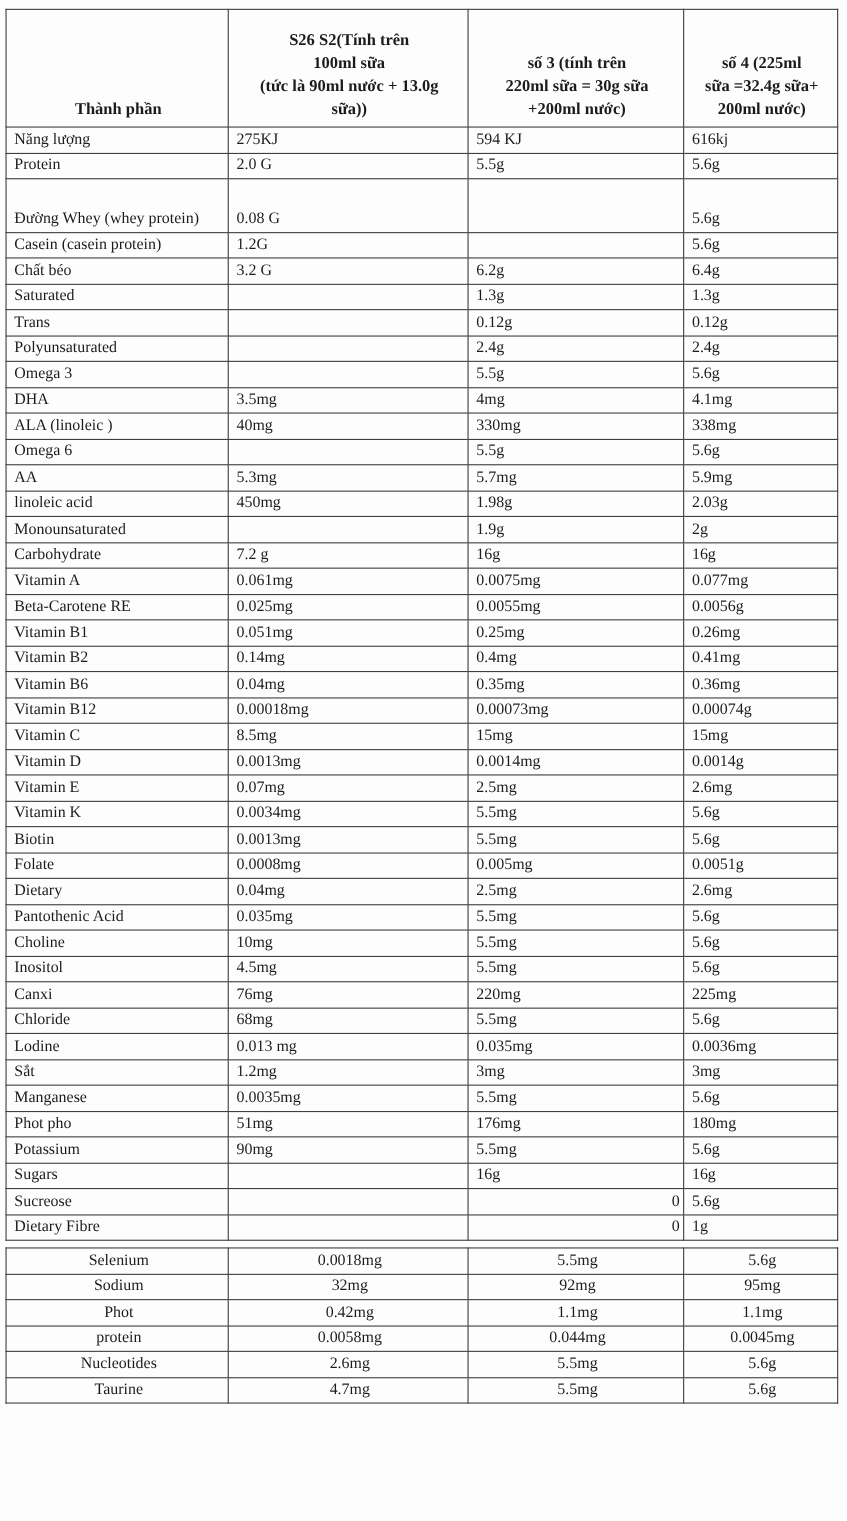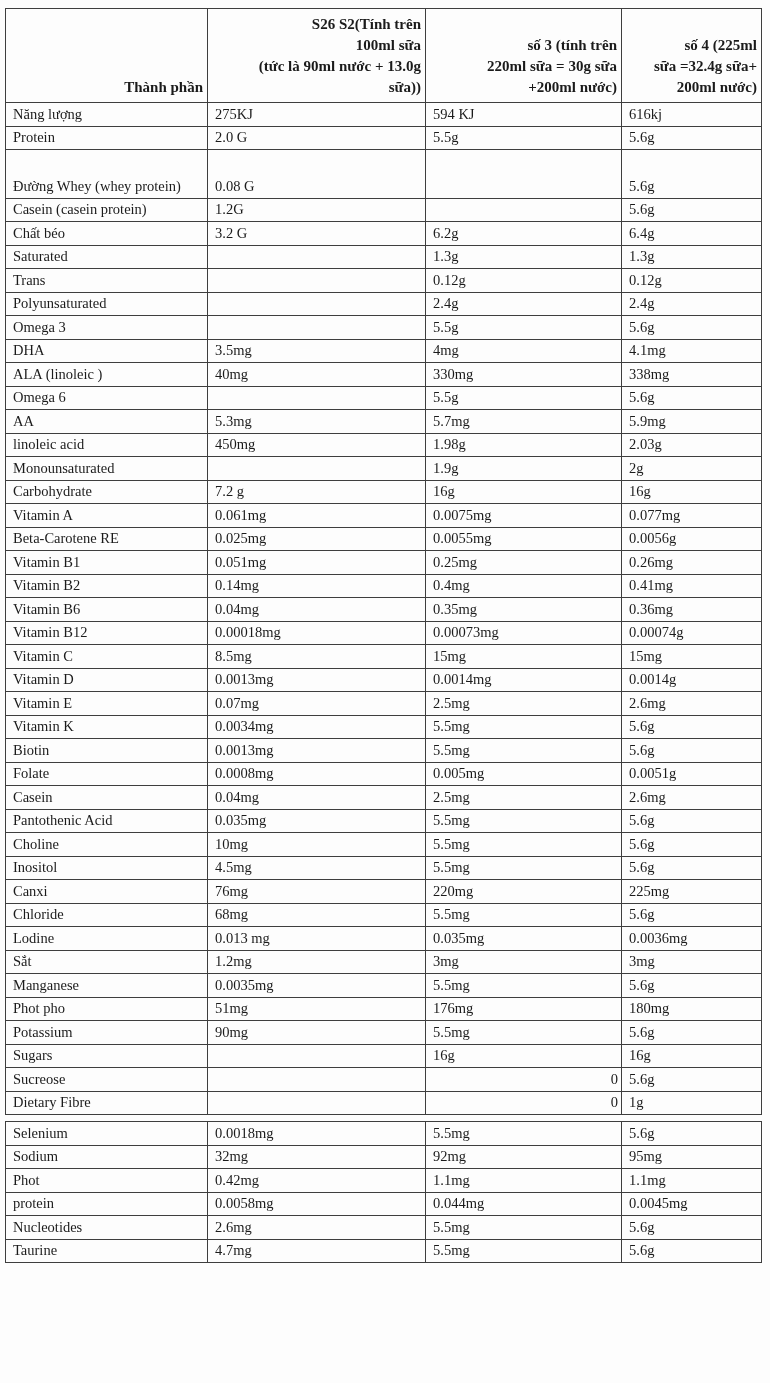--- a/index.html
+++ b/index.html
@@ -26,37 +26,37 @@
   .nutri-table th,
   .nutri-table td {
     border: 1.6px solid #3e3e3e;
     box-sizing: border-box;
     overflow: hidden;
     color: #1b1b1b;
   }
   .nutri-table th {
     font-size: 15px;
     font-weight: bold;
-    text-align: right;
+    text-align: center;
     vertical-align: bottom;
     white-space: pre-line;
     line-height: 21px;
-    padding: 5px 4px 4px 6px;
+    padding: 18px 4px 4px 6px;
   }
   .nutri-table thead tr { height: 85px; }
   .nutri-table td {
     font-size: 14.5px;
     line-height: 18px;
     vertical-align: bottom;
     padding: 0 4px 3px 7px;
     white-space: nowrap;
   }
   .t1 tbody tr { height: 23.5px; margin-top: 44px; }
   .t1 tbody tr.tall { height: 48.5px; }
-  .t2 { margin-top: 6px; }
+  .t2 { margin-top: 6px; text-align: center; }
   .t2 tbody tr { height: 23.5px; }
   td.num-right { text-align: right; padding-right: 3px; }
 </style>
 </head>
 <body>
 
 <div class="sheet">
 
   <table class="nutri-table t1">
     <colgroup>
@@ -243,21 +243,21 @@
           <td>5.5mg</td>
           <td>5.6g</td>
         </tr>
         <tr>
           <td>Folate</td>
           <td>0.0008mg</td>
           <td>0.005mg</td>
           <td>0.0051g</td>
         </tr>
         <tr>
-          <td>Casein</td>
+          <td>Dietary</td>
           <td>0.04mg</td>
           <td>2.5mg</td>
           <td>2.6mg</td>
         </tr>
         <tr>
           <td>Pantothenic Acid</td>
           <td>0.035mg</td>
           <td>5.5mg</td>
           <td>5.6g</td>
         </tr>

